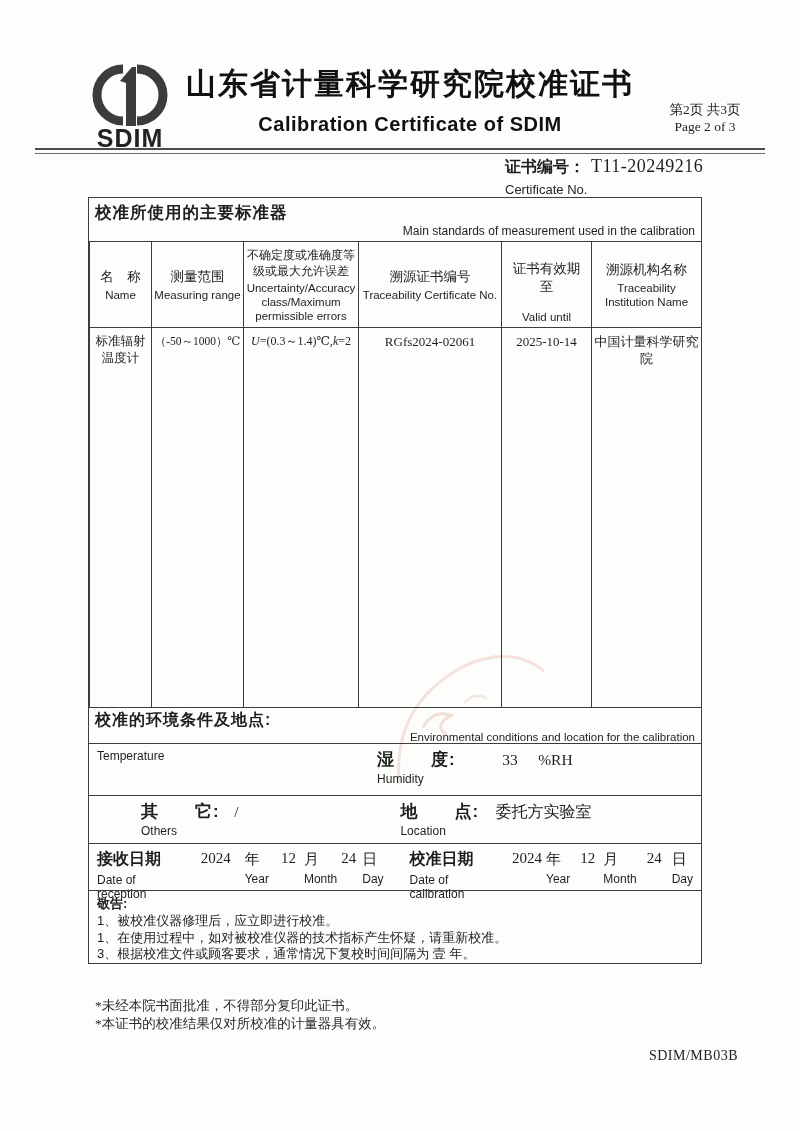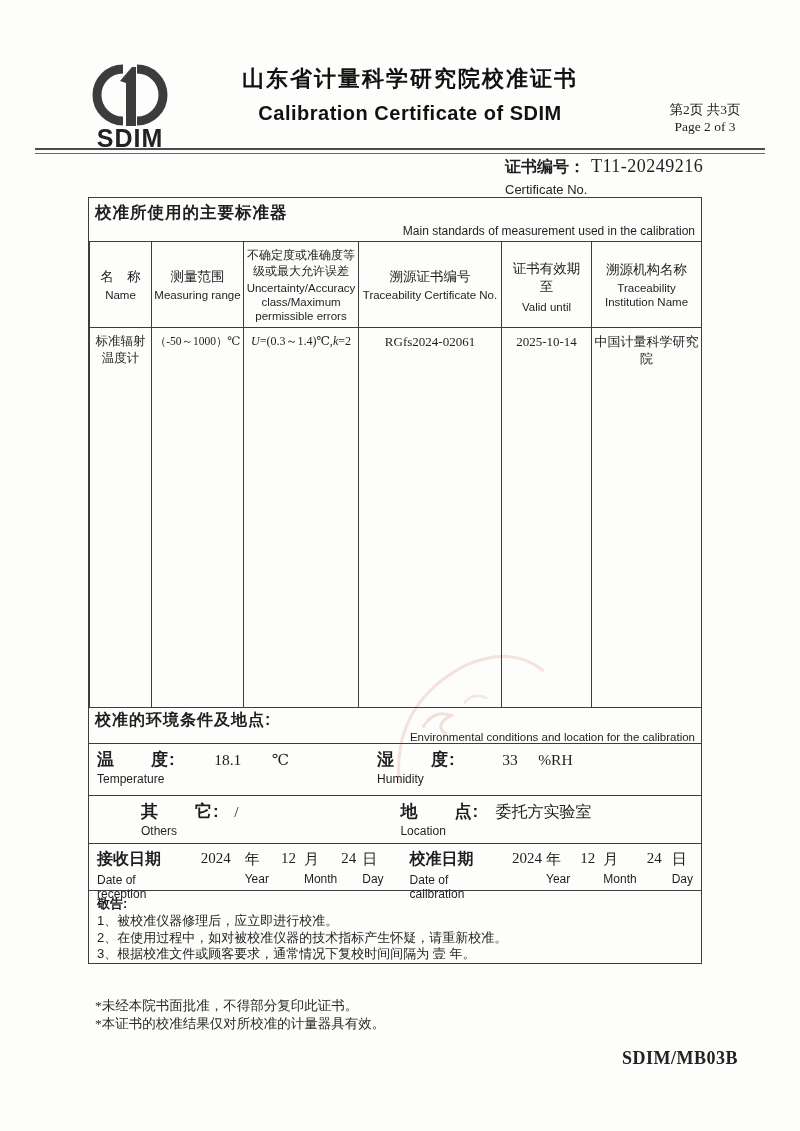--- a/index.html
+++ b/index.html
@@ -8,21 +8,21 @@
     background:#fdfdfb;overflow:hidden;color:#1e1e1e;
     font-family:"Liberation Sans","DejaVu Sans",sans-serif;
   }
   .abs{position:absolute;}
   .hei{font-family:"Liberation Sans","DejaVu Sans",sans-serif;}
   .serif{font-family:"Liberation Serif","DejaVu Serif",serif;}
 
   
   .logo-wrap{left:76px;top:60px;width:108px;height:90px;}
   .title-block{left:180px;top:64px;width:460px;text-align:center;}
-  .title-cn{font-size:22px;font-weight:bold;letter-spacing:2px;font-family:"Liberation Serif","DejaVu Serif",serif;color:#111;}
+  .title-cn{font-size:30px;font-weight:bold;letter-spacing:2px;font-family:"Liberation Serif","DejaVu Serif",serif;color:#111;}
   .title-en{font-size:20px;font-weight:bold;margin-top:8px;letter-spacing:.5px;color:#111;}
   .pageinfo{right:30px;top:101px;width:130px;text-align:center;font-size:13.5px;line-height:17px;color:#222;}
   .rule{left:35px;top:148px;width:730px;height:3px;border-top:2px solid #4c4c4c;border-bottom:1px solid #6a6a6a;}
   .certno{left:505px;top:156px;width:230px;}
   .certno .line1{font-size:16px;font-weight:bold;}
   .certno .line1 .val{font-family:"Liberation Serif","DejaVu Serif",serif;font-size:18px;font-weight:normal;letter-spacing:.5px;margin-left:6px;}
   .certno .line2{font-size:13px;margin-top:4px;color:#222;}
 
   
   .box{position:absolute;left:88px;width:614px;border:1px solid #3d3d3d;box-sizing:border-box;background:transparent;}
@@ -31,21 +31,21 @@
   .sec-title .cn{font-size:16.5px;font-weight:bold;letter-spacing:1px;}
   .sec-title .en{font-size:12px;margin-top:0px;color:#1e1e1e;text-align:right;}
 
   table.std{border-collapse:collapse;table-layout:fixed;width:100%;margin-top:2px;}
   table.std th, table.std td{border:1px solid #3d3d3d;padding:2px;box-sizing:border-box;}
   table.std th{height:86px;font-weight:normal;vertical-align:middle;}
   table.std td{height:380px;vertical-align:top;padding-top:5px;}
   .hcn{font-size:13.5px;line-height:18px;text-align:center;}
   .hcn.small{font-size:12px;line-height:16px;}
   .hen{font-size:11.5px;line-height:14px;text-align:center;margin-top:2px;color:#1e1e1e;}
-  .limit5{max-width:72px;margin:4px auto;}
+  .limit5{max-width:72px;margin:14px auto;}
   .cellv{font-family:"Liberation Serif","DejaVu Serif",serif;text-align:center;line-height:17px;}
 
   
   .box2{top:707px;height:37px;}
   .box3{top:743px;height:53px;}
   .box4{top:795px;height:49px;padding-left:44px;}
   .box5{top:843px;height:48px;}
   .box6{top:890px;height:74px;}
   .envrow{display:flex;padding:4px 8px 0 8px;}
   .envhalf{width:47%;}
@@ -61,21 +61,21 @@
   .dnum{font-family:"Liberation Serif","DejaVu Serif",serif;font-size:15px;font-weight:normal;padding-top:1px;}
   .dunit{font-size:15px;font-weight:normal;padding-top:1px;}
   .den{font-size:12px;font-weight:normal;margin-top:3px;}
 
   
   .notice{padding:4px 8px;}
   .notice .nt{font-size:13px;font-weight:bold;}
   .notice .ni{font-size:13px;line-height:16.5px;}
 
   .footnotes{left:95px;top:997px;font-size:13.5px;line-height:17.5px;color:#2a2a2a;}
-  .formcode{right:62px;top:1048px;font-size:18px;color:#222;letter-spacing:.5px;font-weight:bold;}
+  .formcode{right:62px;top:1048px;font-size:14px;color:#222;letter-spacing:.5px;}
 
   
   .stamp{left:368px;top:648px;width:200px;height:150px;opacity:.45;transform:rotate(-12deg);pointer-events:none;}
 </style>
 </head>
 <body>
 
 <div class="page">
 
   <div class="abs logo-wrap">
@@ -184,25 +184,20 @@
   <div class="box box2">
     <div class="sec-title" style="padding-top:2px">
       <div class="cn" style="font-size:16px">校准的环境条件及地点:</div>
       <div class="en" style="font-size:11.5px">Environmental conditions and location for the calibration</div>
     </div>
   </div>
 
   <div class="box box3">
     <div class="envrow">
       <div class="envhalf">
-        <div>
-          <span class="envlabel">温　　度:</span>
-          <span class="envval" style="margin-left:34px">18.1</span>
-          <span class="envval" style="margin-left:26px">℃</span>
-        </div>
         <div class="envsub">Temperature</div>
       </div>
       <div class="envhalf right">
         <div>
           <span class="envlabel">湿　　度:</span>
           <span class="envval" style="margin-left:42px">33</span>
           <span class="envval" style="margin-left:16px">%RH</span>
         </div>
         <div class="envsub">Humidity</div>
       </div>
@@ -281,21 +276,21 @@
         <span class="dunit dcn">日</span>
         <span class="den">Day</span>
       </div>
     </div>
   </div>
 
   <div class="box box6">
     <div class="notice">
       <div class="nt">敬告:</div>
       <div class="ni">1、被校准仪器修理后，应立即进行校准。</div>
-      <div class="ni">2、在使用过程中，如对被校准仪器的技术指标产生怀疑，请重新校准。</div>
+      <div class="ni">1、在使用过程中，如对被校准仪器的技术指标产生怀疑，请重新校准。</div>
       <div class="ni">3、根据校准文件或顾客要求，通常情况下复校时间间隔为 壹 年。</div>
     </div>
   </div>
 
   <div class="abs footnotes serif">
     <div>*未经本院书面批准，不得部分复印此证书。</div>
     <div>*本证书的校准结果仅对所校准的计量器具有效。</div>
   </div>
 
   <div class="abs formcode serif">SDIM/MB03B</div>

